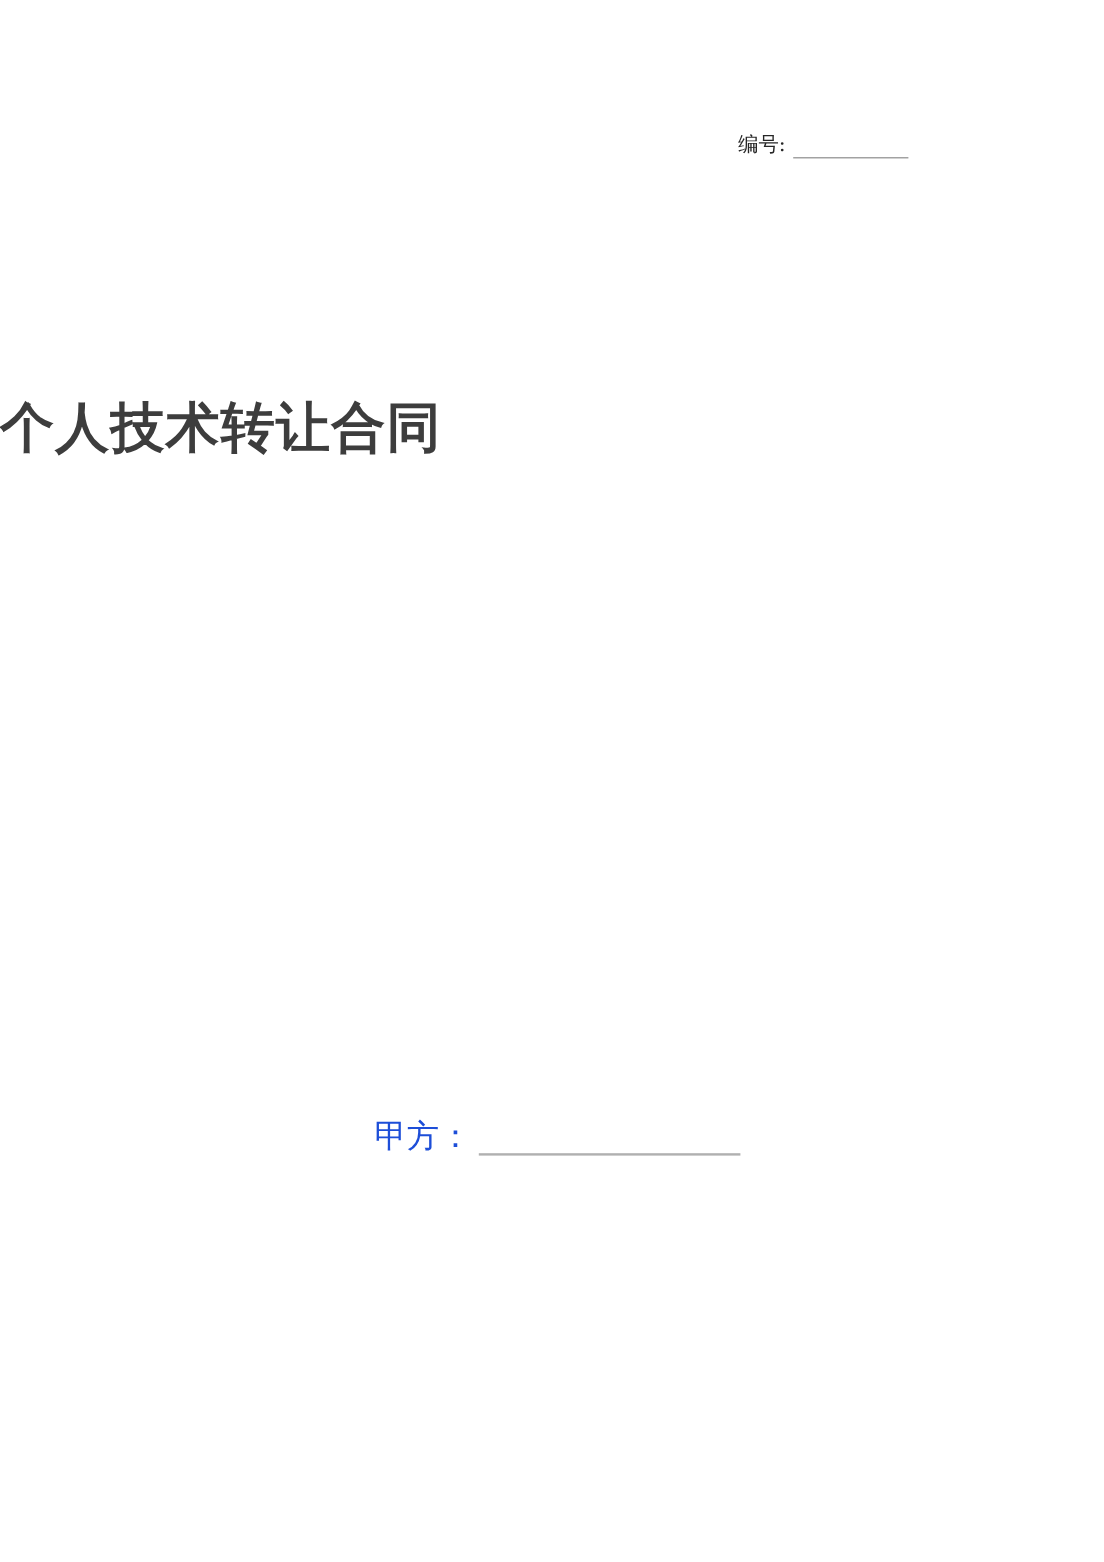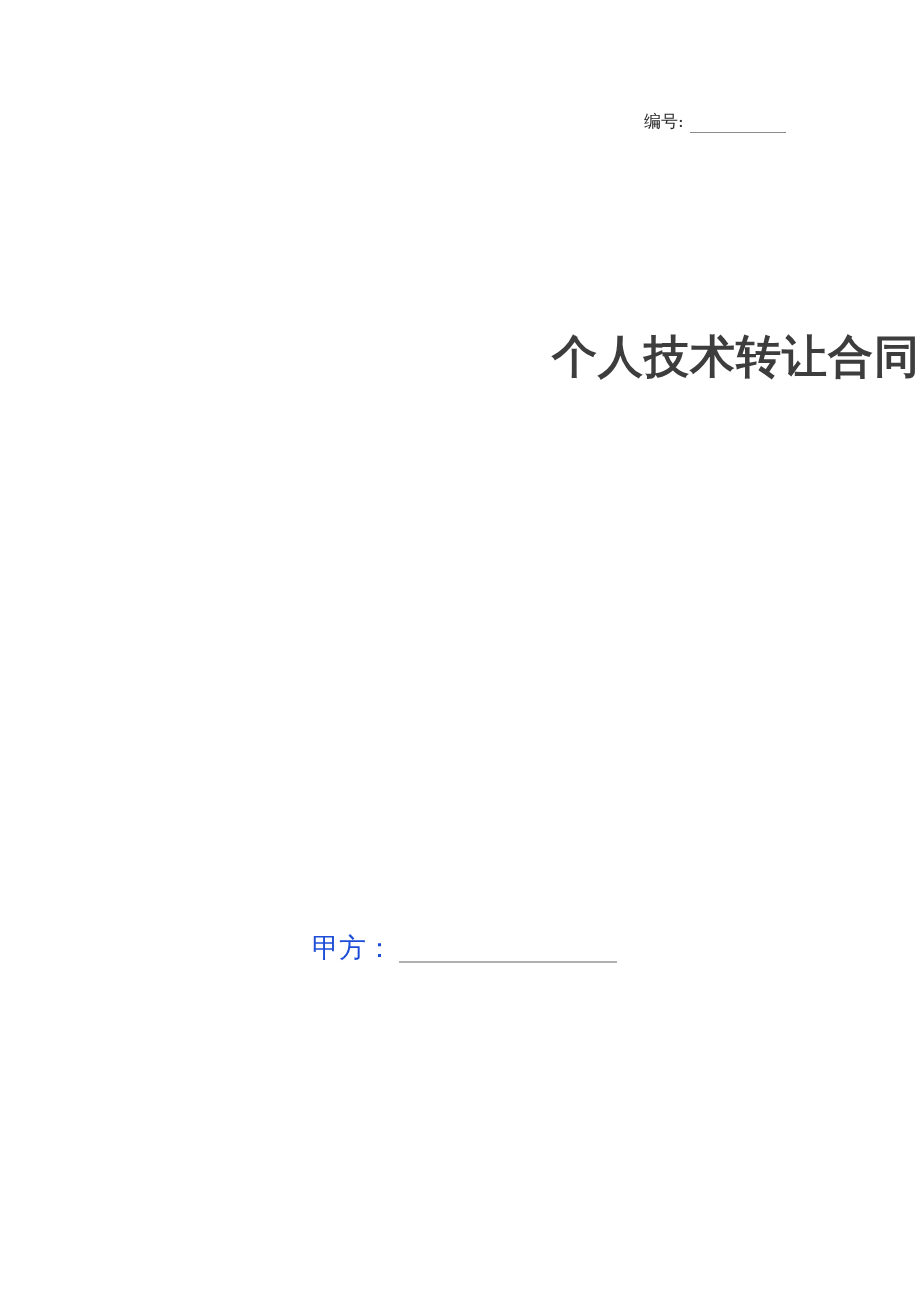--- a/index.html
+++ b/index.html
@@ -13,23 +13,23 @@
     margin: 0 auto;
     background: #ffffff;
     overflow: hidden;
     font-family: "DejaVu Serif", "Liberation Serif", serif;
   }
 
   
   .number-row {
     position: absolute;
     top: 109px;
-    left: 644px;
+    left: 615px;
     display: flex;
-    align-items: center;
+    align-items: flex-start;
   }
   .number-label {
     font-size: 17px;
     line-height: 24px;
     color: #262626;
     white-space: pre;
   }
   .number-line {
     display: inline-block;
     width: 96px;
@@ -38,21 +38,21 @@
     border-bottom: 1px solid #8c8c8c;
   }
 
   
   .doc-title {
     position: absolute;
     top: 331px;
     left: 0;
     width: 920px;
     margin: 0;
-    text-align: right;
+    text-align: left;
     font-size: 45px;
     line-height: 1.15;
     font-weight: bold;
     letter-spacing: 1px;
     color: #3d3d3d;
   }
 
   
   .sig-block {
     position: absolute;

